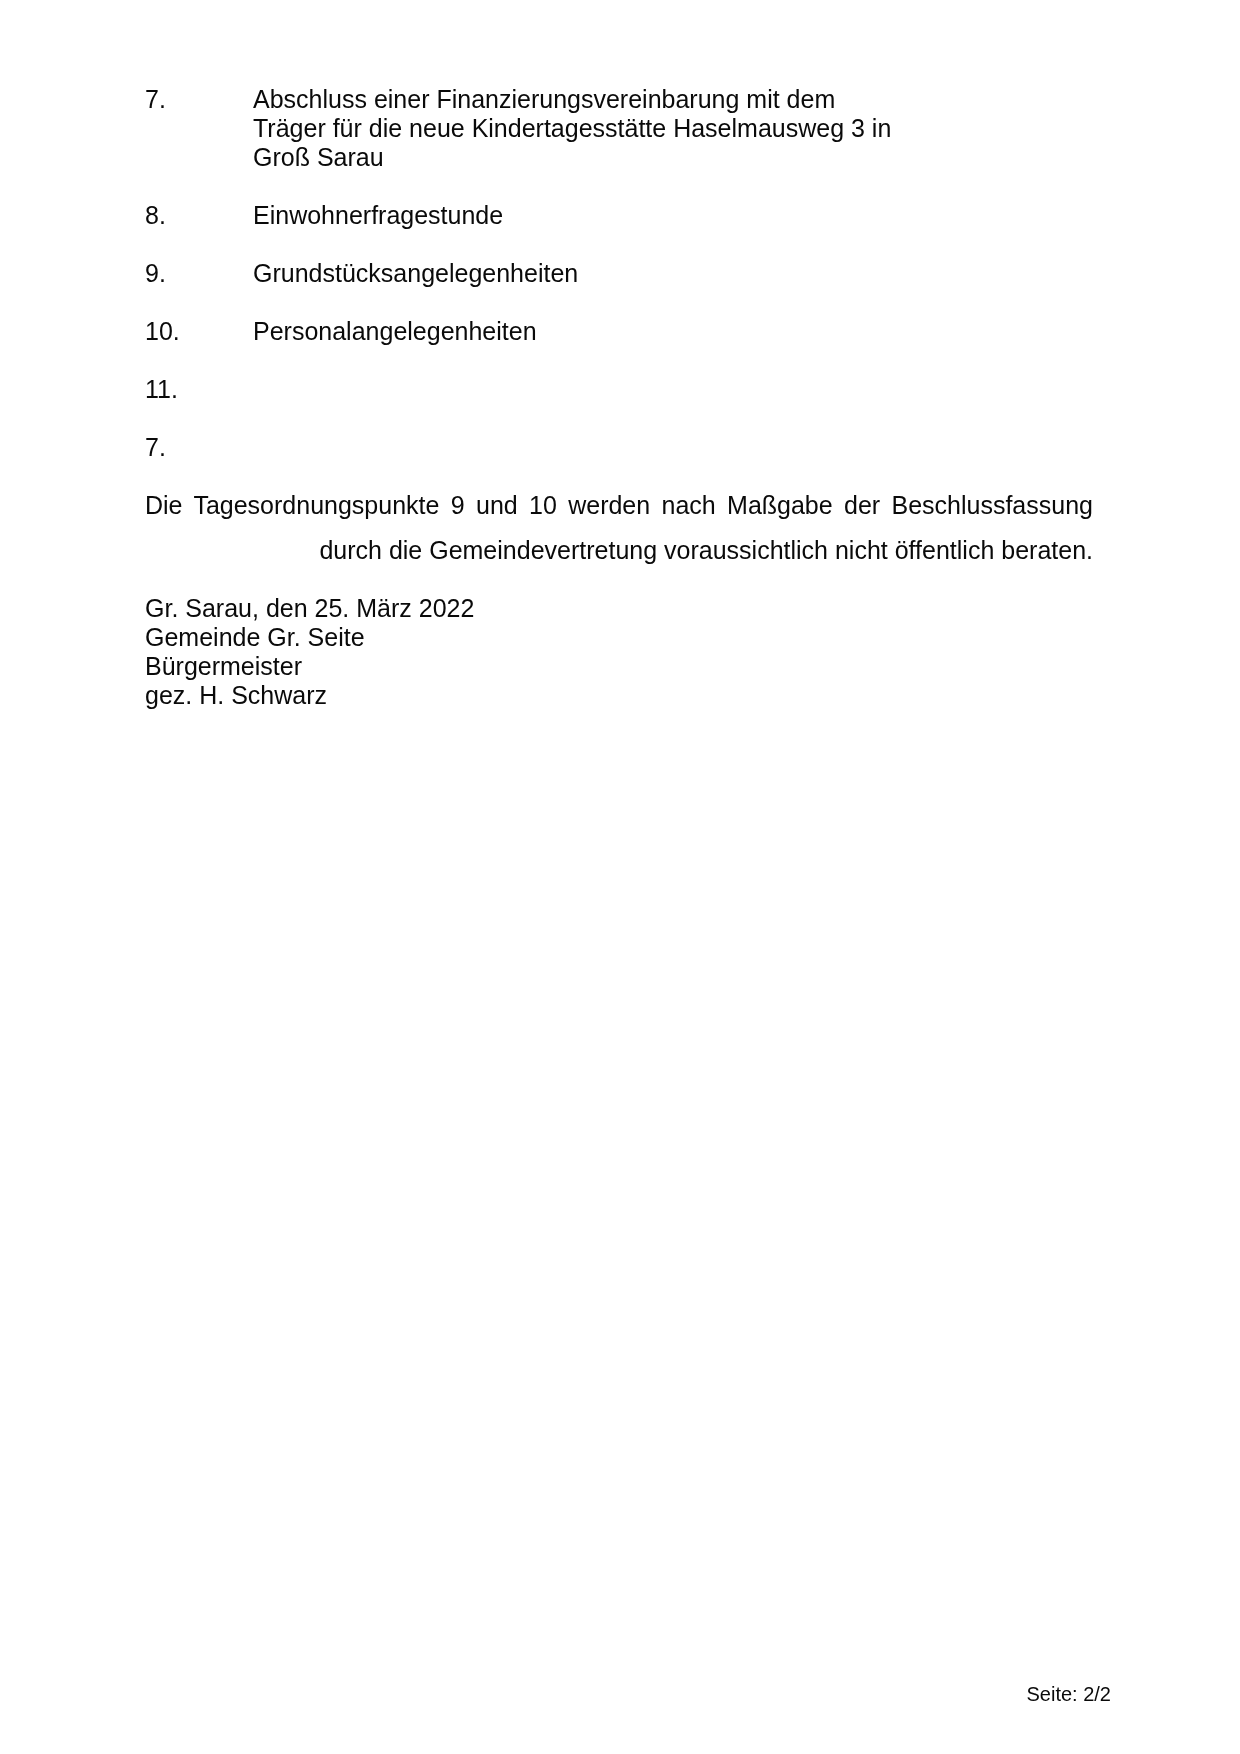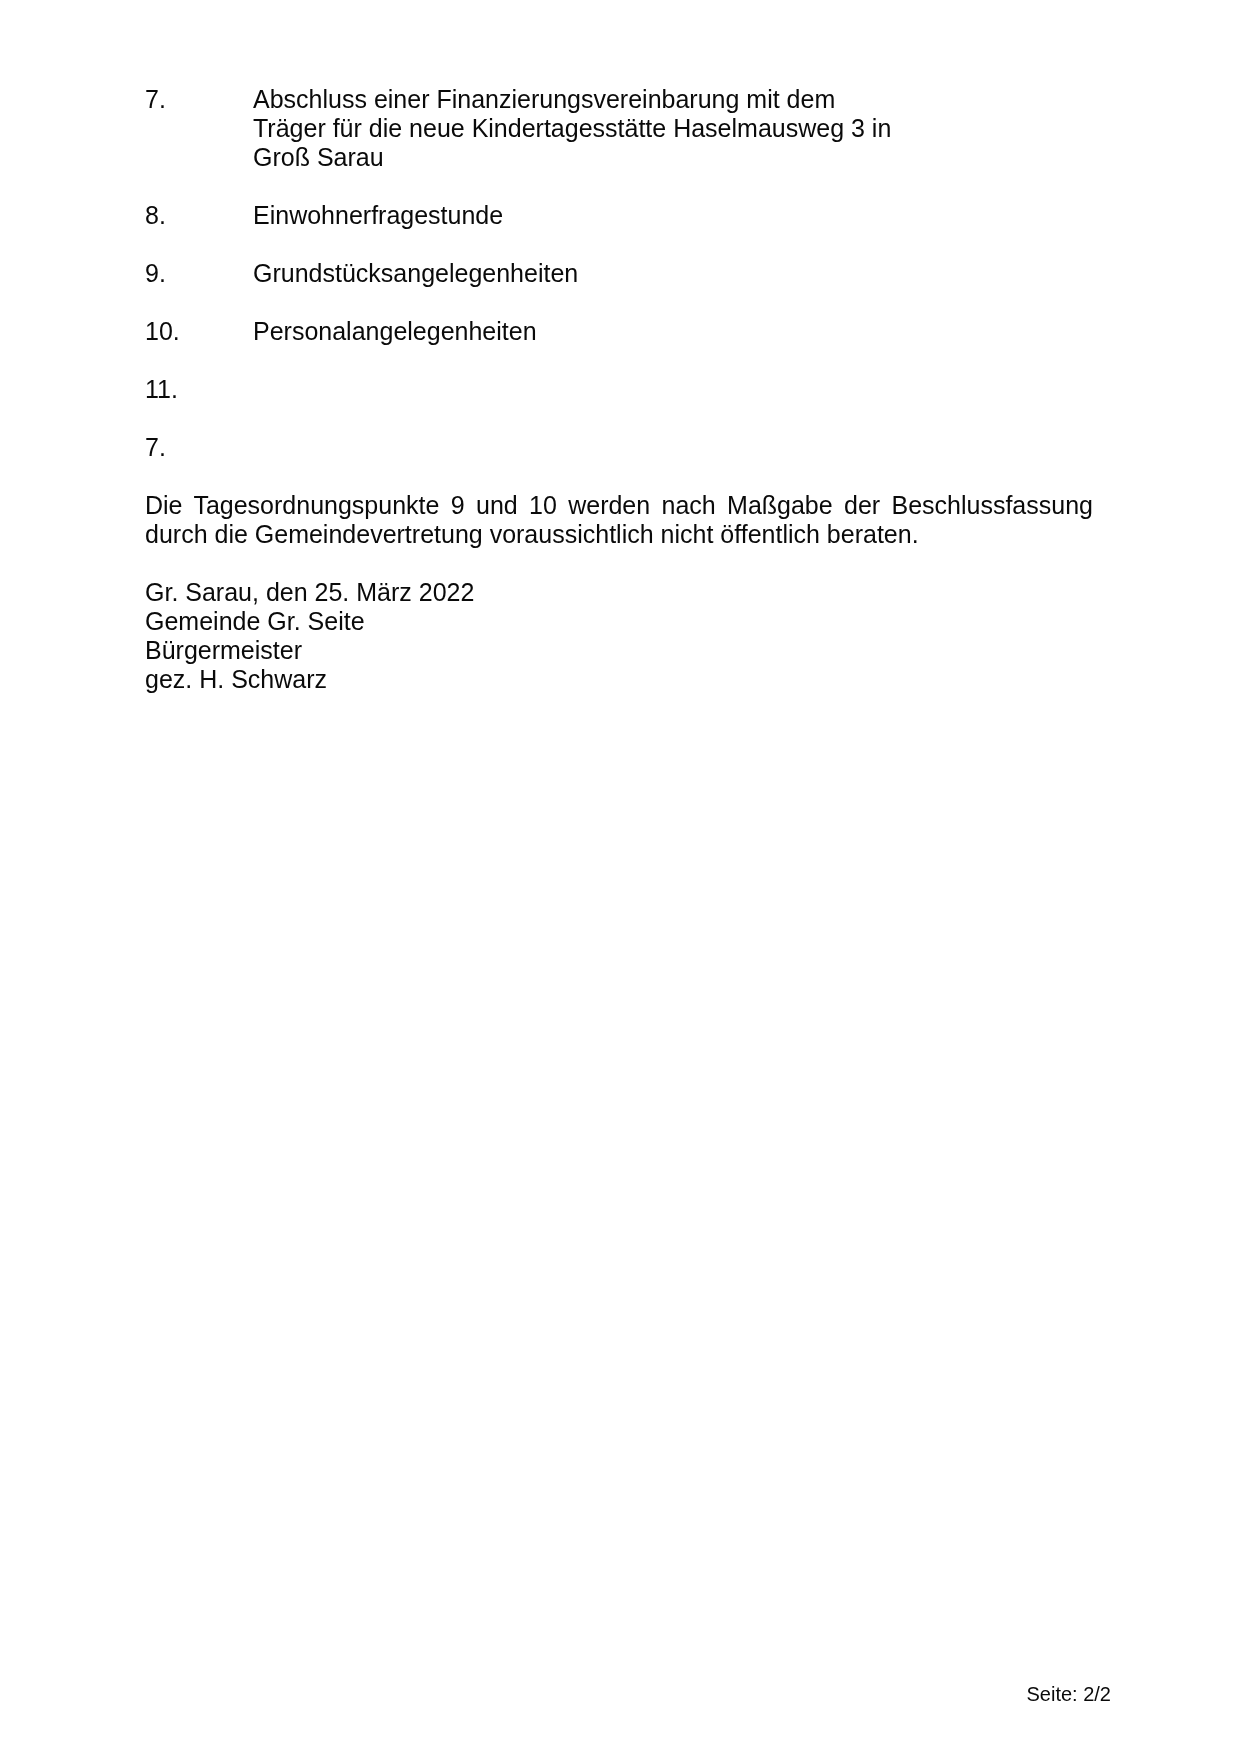--- a/index.html
+++ b/index.html
@@ -41,21 +41,22 @@
   .note {
     margin-top: 29px;
     width: 948px;
   }
   .note .justified {
     text-align: justify;
     text-align-last: justify; 
     white-space: normal;
   }
   .note .plain {
-    text-align: left;
+    text-align: right;
+    margin-top: 16px;
   }
   .signature {
     margin-top: 29px;
   }
   .signature div {
     line-height: 29px;
   }
   .footer {
     position: absolute;
     top: 1682px;

